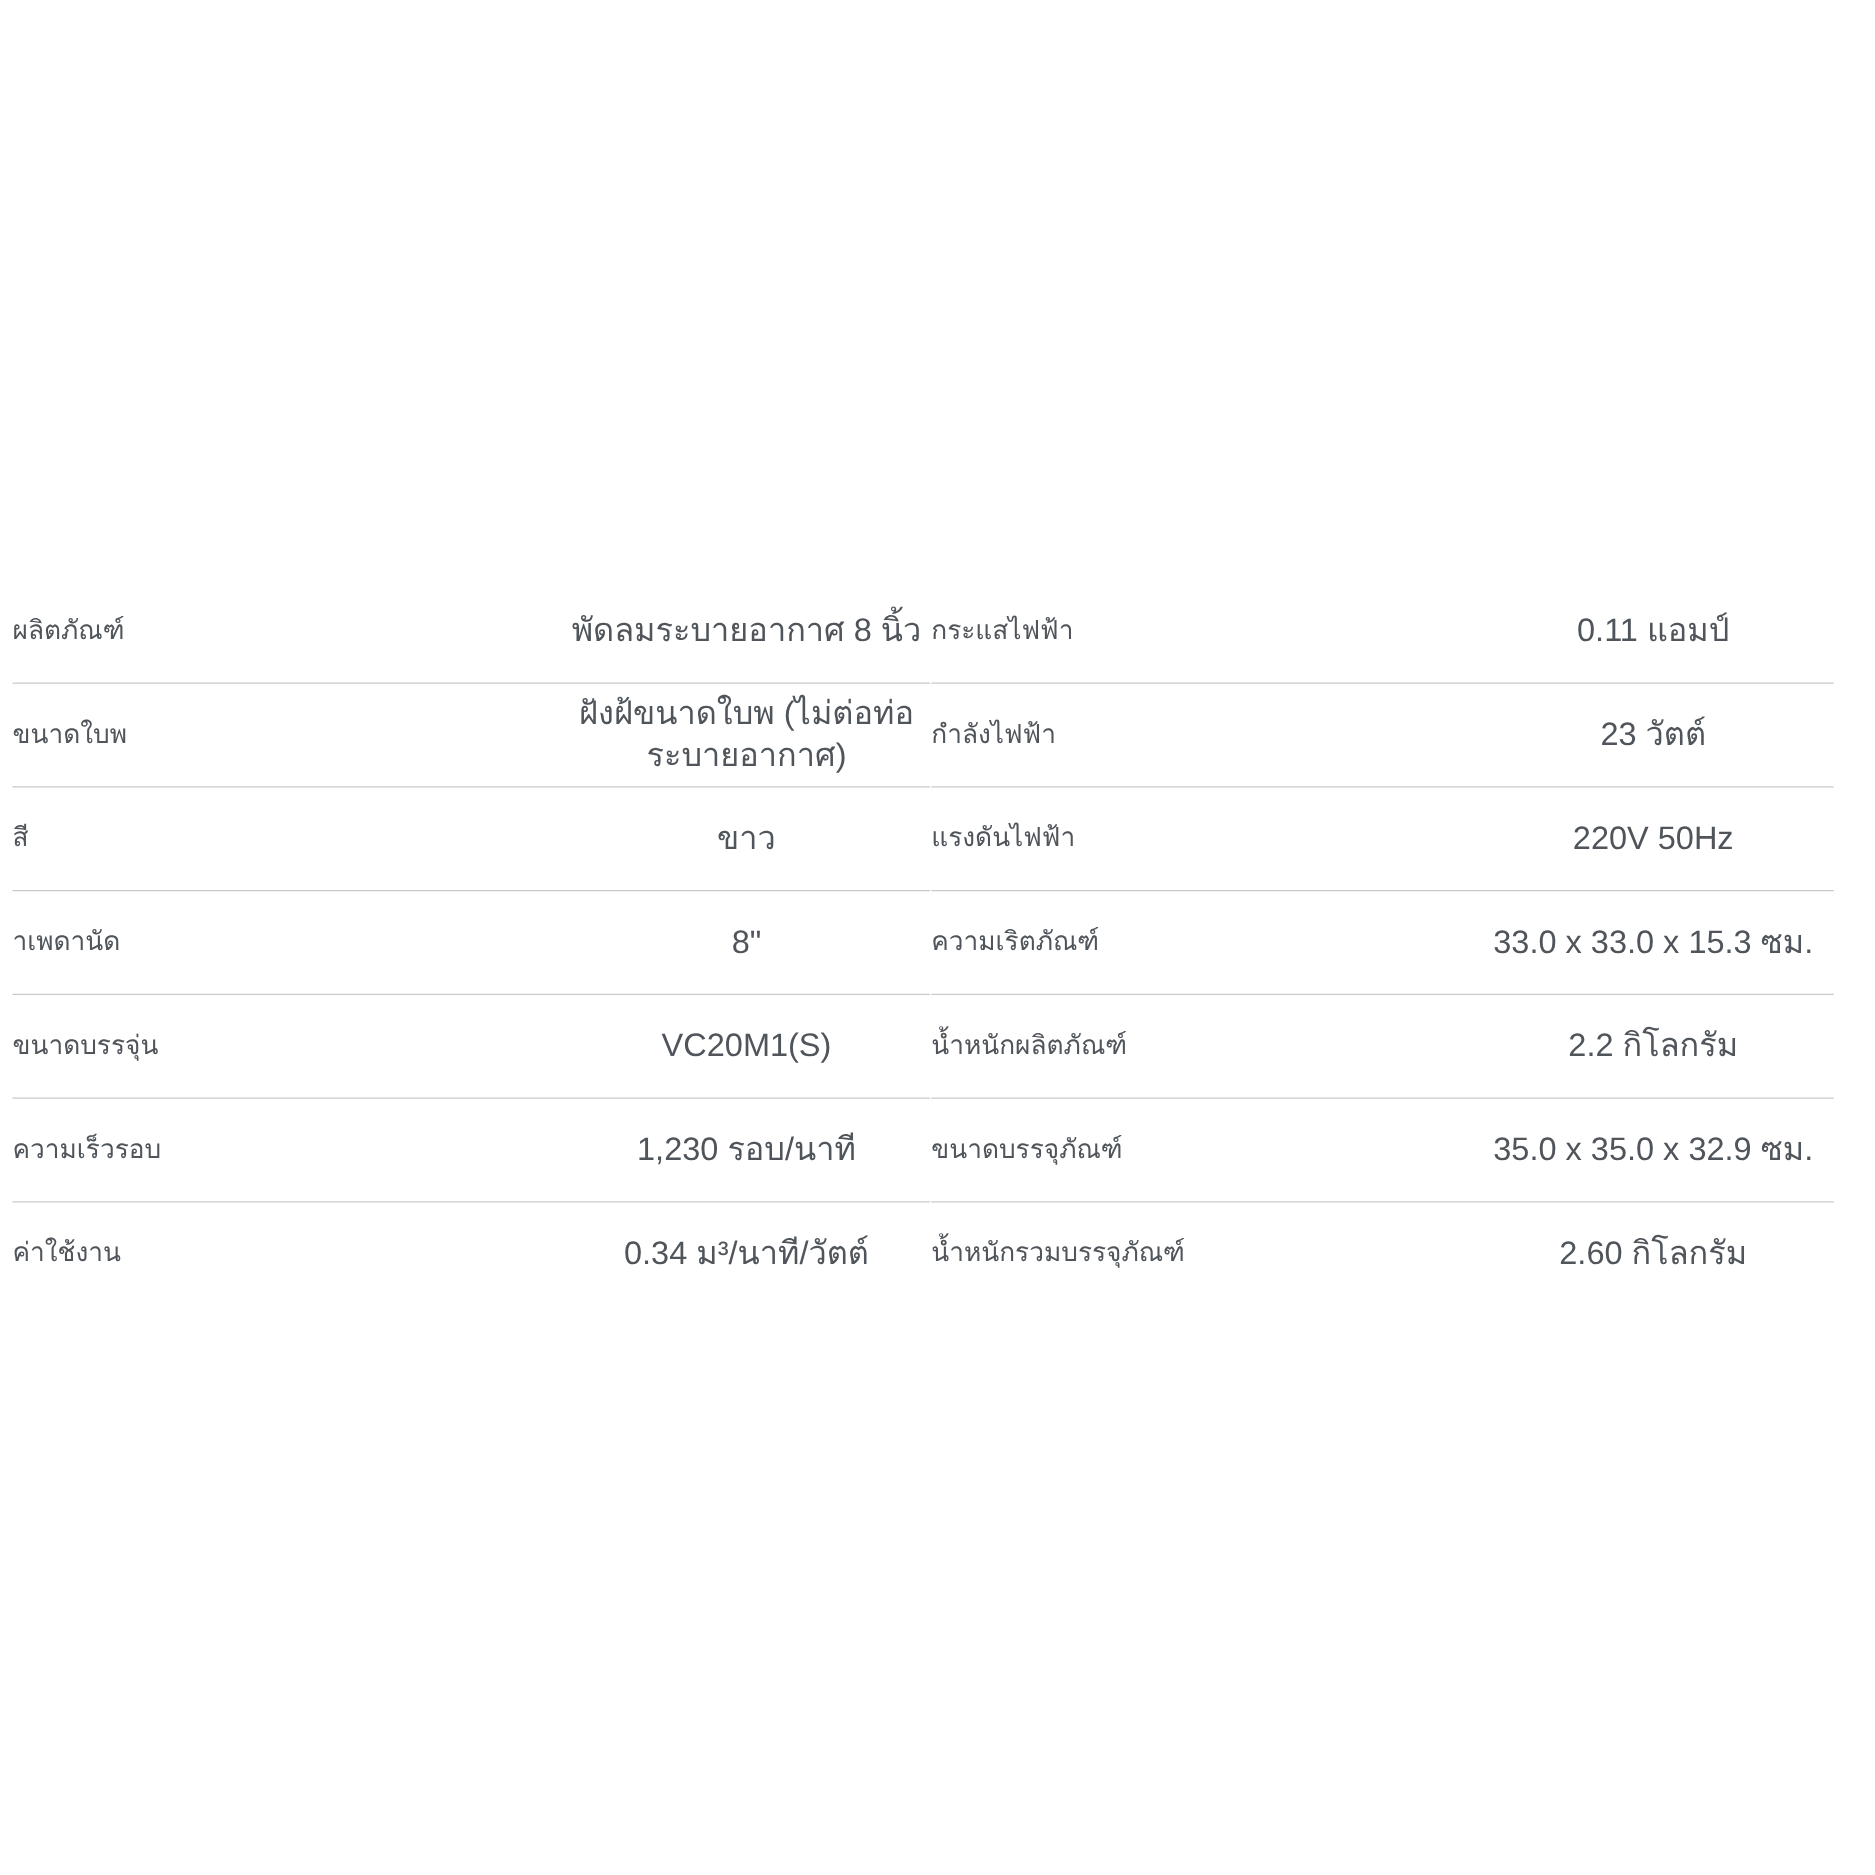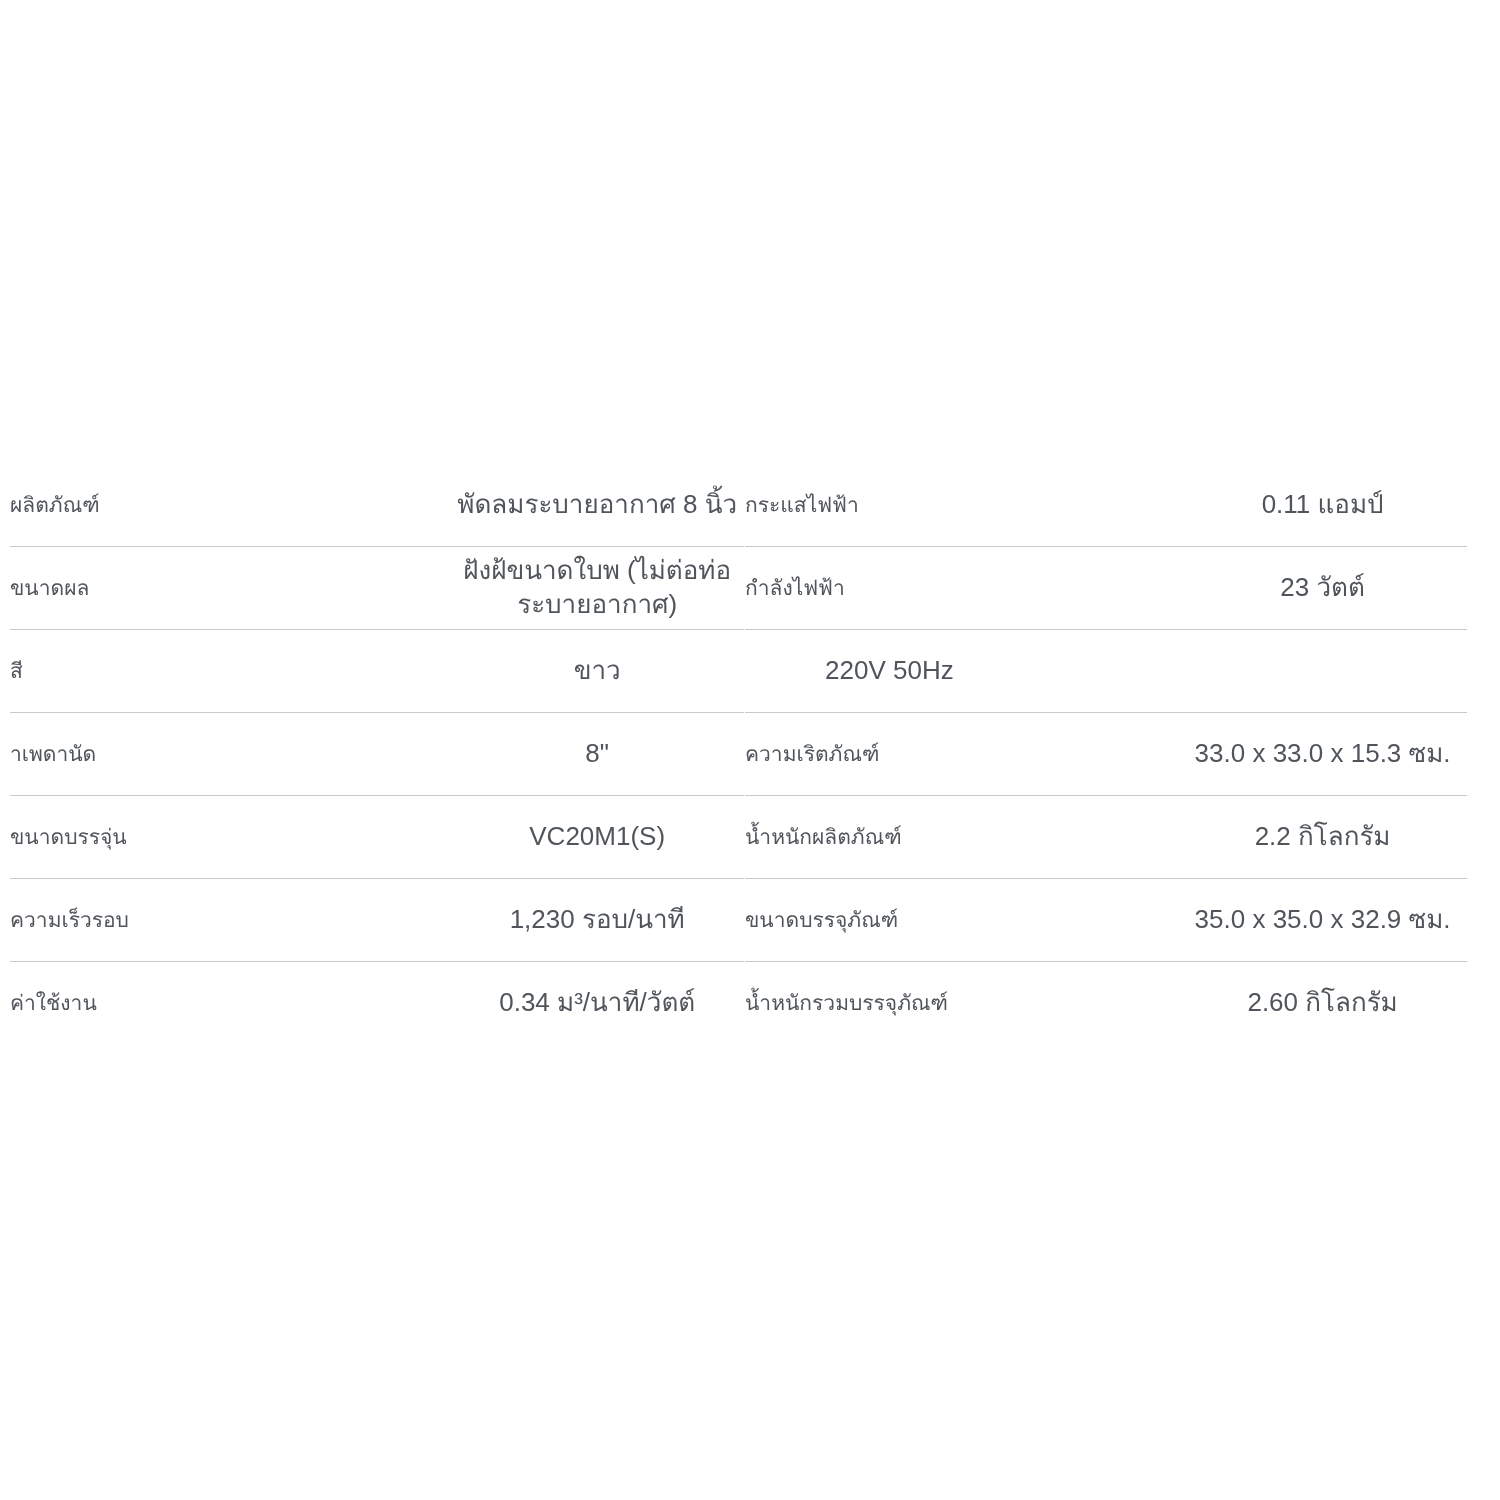--- a/index.html
+++ b/index.html
@@ -60,21 +60,21 @@
 </style>
 </head>
 <body>
 
 <div class="spec-table spec-table-left">
   <div class="spec-row">
     <div class="spec-label">ผลิตภัณฑ์</div>
     <div class="spec-value">พัดลมระบายอากาศ 8 นิ้ว</div>
   </div>
   <div class="spec-row">
-    <div class="spec-label">ขนาดผล</div>
+    <div class="spec-label">ขนาดใบพ</div>
     <div class="spec-value">ฝังฝ้ขนาดใบพ (ไม่ต่อท่อระบายอากาศ)</div>
   </div>
   <div class="spec-row">
     <div class="spec-label">สี</div>
     <div class="spec-value">ขาว</div>
   </div>
   <div class="spec-row">
     <div class="spec-label">าเพดานัด</div>
     <div class="spec-value">8"</div>
   </div>
@@ -95,20 +95,21 @@
 <div class="spec-table spec-table-right">
   <div class="spec-row">
     <div class="spec-label">กระแสไฟฟ้า</div>
     <div class="spec-value">0.11 แอมป์</div>
   </div>
   <div class="spec-row">
     <div class="spec-label">กำลังไฟฟ้า</div>
     <div class="spec-value">23 วัตต์</div>
   </div>
   <div class="spec-row">
+    <div class="spec-label">แรงดันไฟฟ้า</div>
     <div class="spec-value">220V 50Hz</div>
   </div>
   <div class="spec-row">
     <div class="spec-label">ความเริตภัณฑ์</div>
     <div class="spec-value">33.0 x 33.0 x 15.3 ซม.</div>
   </div>
   <div class="spec-row">
     <div class="spec-label">น้ำหนักผลิตภัณฑ์</div>
     <div class="spec-value">2.2 กิโลกรัม</div>
   </div>

